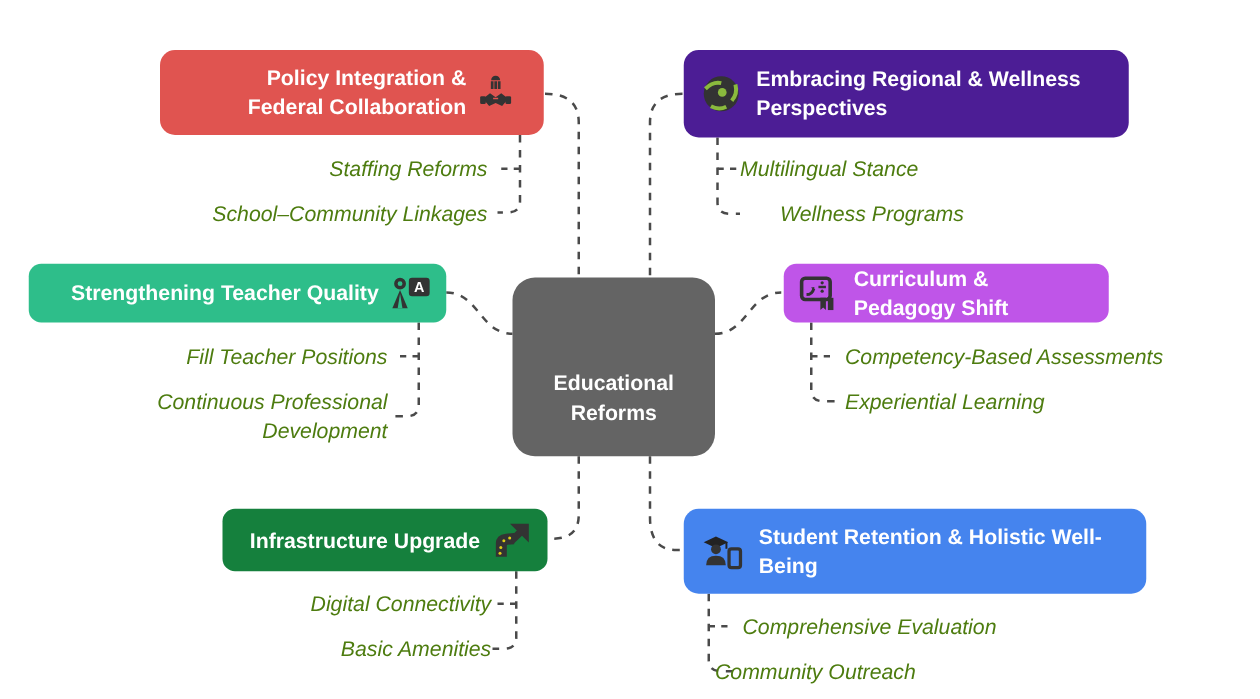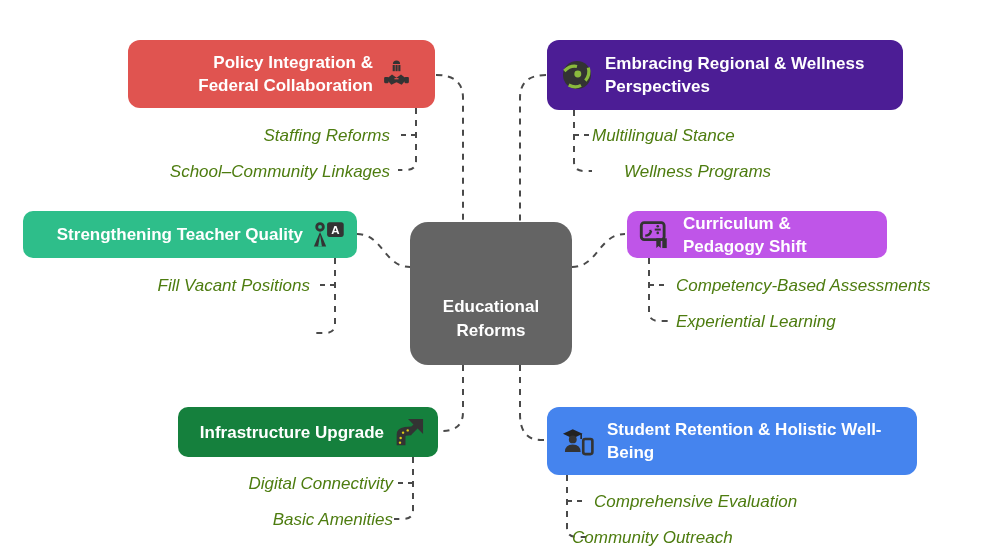--- a/index.html
+++ b/index.html
@@ -151,21 +151,22 @@
     <span class="node-icon">
       <svg width="32" height="30" viewBox="0 0 25 23">
         <rect x="11" y="1.5" width="13" height="11.5" rx="2" fill="#333333"></rect>
         <text x="17.5" y="10.5" font-size="9" font-weight="bold" fill="#ffffff" text-anchor="middle" font-family="Liberation Sans, sans-serif">A</text>
         <circle cx="5.5" cy="5.2" r="2.6" fill="none" stroke="#333333" stroke-width="2.2"></circle>
         <path d="M5.5 9.2 L10.3 20.5 L0.7 20.5 Z" fill="#333333"></path>
         <path d="M5.5 11.5 L7 20.5 L4 20.5 Z" fill="#2ebe8a"></path>
       </svg>
     </span>
   </div>
-  <div id="sub-teacher-0" class="sub-item sub-right">Fill Vacant Positions</div>
+  <div id="sub-teacher-0" class="sub-item sub-right">Fill Teacher Positions</div>
+  <div id="sub-teacher-1" class="sub-item sub-right sub-wrap">Continuous Professional Development</div>
 
   <div id="node-curriculum" class="branch-node icon-left" style="background-color: rgb(191, 85, 232);">
     <span class="node-icon">
       <svg width="32" height="30" viewBox="0 0 24 23">
         <rect x="1.5" y="2" width="17.5" height="13" rx="2.2" fill="none" stroke="#333333" stroke-width="2.2"></rect>
         <rect x="11.8" y="6.6" width="4.6" height="1.5" fill="#333333"></rect>
         <circle cx="14.1" cy="4.8" r="1" fill="#333333"></circle>
         <circle cx="14.1" cy="9.9" r="1" fill="#333333"></circle>
         <path d="M4.5 12 Q8 12 9 8.3" stroke="#333333" stroke-width="1.8" fill="none"></path>
         <path d="M7.3 7.6 L9.3 7.4 L9.1 9.5 Z" fill="#333333"></path>

